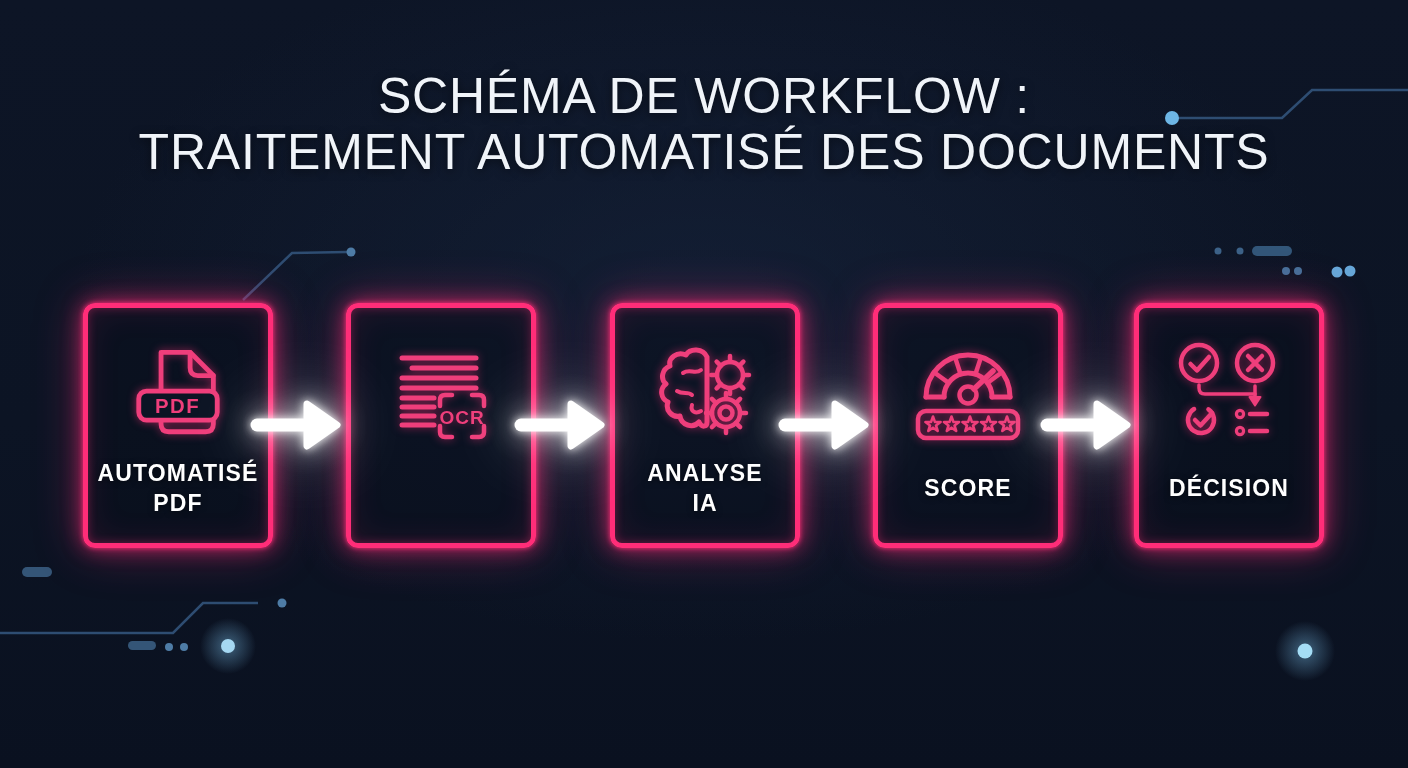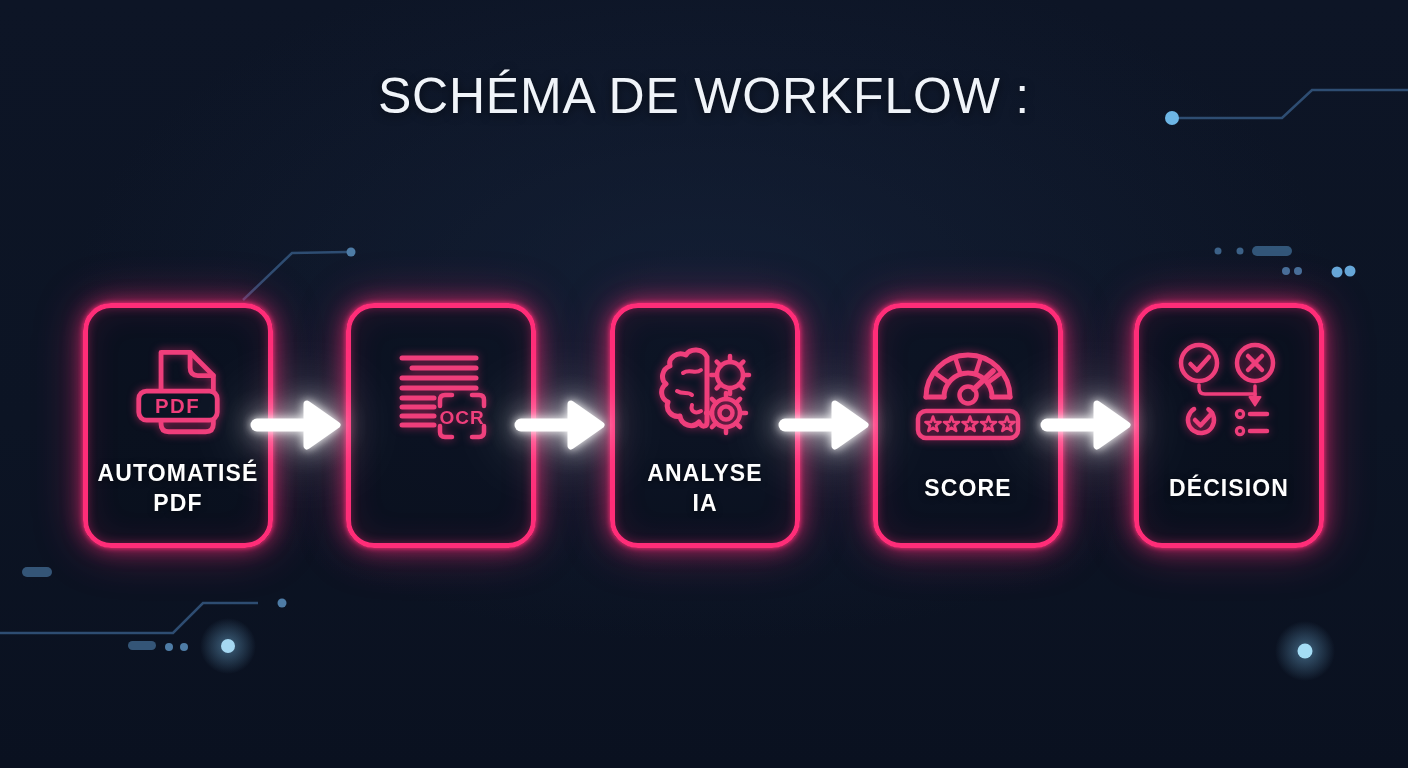--- a/index.html
+++ b/index.html
@@ -18,21 +18,21 @@
   .title{
     position:absolute;top:68px;left:0;width:100%;
     text-align:center;color:#f0f4f9;font-weight:normal;
     font-size:50px;line-height:56px;letter-spacing:.8px;
     text-shadow:0 2px 10px rgba(0,0,0,.55);
   }
   
   .card{
     position:absolute;top:303px;width:180px;height:235px;
     border:5px solid var(--accent-pink,#ff2d78);
-    border-radius:28px;
+    border-radius:12px;
     background:rgba(9,14,27,.55);
     box-shadow:
       0 0 5px rgba(255,45,120,.95),
       0 0 20px rgba(255,45,120,.65),
       0 0 48px rgba(255,45,120,.38),
       inset 0 0 10px rgba(255,45,120,.35),
       inset 0 0 34px rgba(255,45,120,.12);
     display:flex;flex-direction:column;align-items:center;
   }
   .card .icon-wrap{height:122px;margin-top:24px;display:flex;align-items:center;justify-content:center;}
@@ -90,20 +90,21 @@
     <circle cx="184" cy="647" r="4" fill="#4e7ca6"></circle>
     <circle cx="228" cy="646" r="28" fill="url(#halo)"></circle>
     <circle cx="228" cy="646" r="7" fill="#a5d8f2"></circle>
 
     <circle cx="1305" cy="651" r="30" fill="url(#halo)"></circle>
     <circle cx="1305" cy="651" r="7.5" fill="#a5ddf5"></circle>
   </svg>
 
   <div class="title">
     <div>SCHÉMA DE WORKFLOW :</div>
+    <div>TRAITEMENT AUTOMATISÉ DES DOCUMENTS</div>
   </div>
 
   <div class="card c1">
     <div class="icon-wrap">
       <svg width="92" height="98" viewBox="0 0 95 100" fill="none" stroke="#ef3e7b" stroke-width="5" stroke-linejoin="round" stroke-linecap="round">
         <path d="M30 8 H60 L84 32 V82 Q84 90 76 90 H38 Q30 90 30 82 Z"></path>
         <path d="M60 8 V24 Q60 32 68 32 H84"></path>
         <rect x="7" y="48" width="81" height="30" rx="8" fill="#0c1424"></rect>
         <text class="icon-txt" x="47" y="71" font-size="21" letter-spacing="1.5" fill="#ef3e7b" stroke="none" text-anchor="middle">PDF</text>
       </svg>

